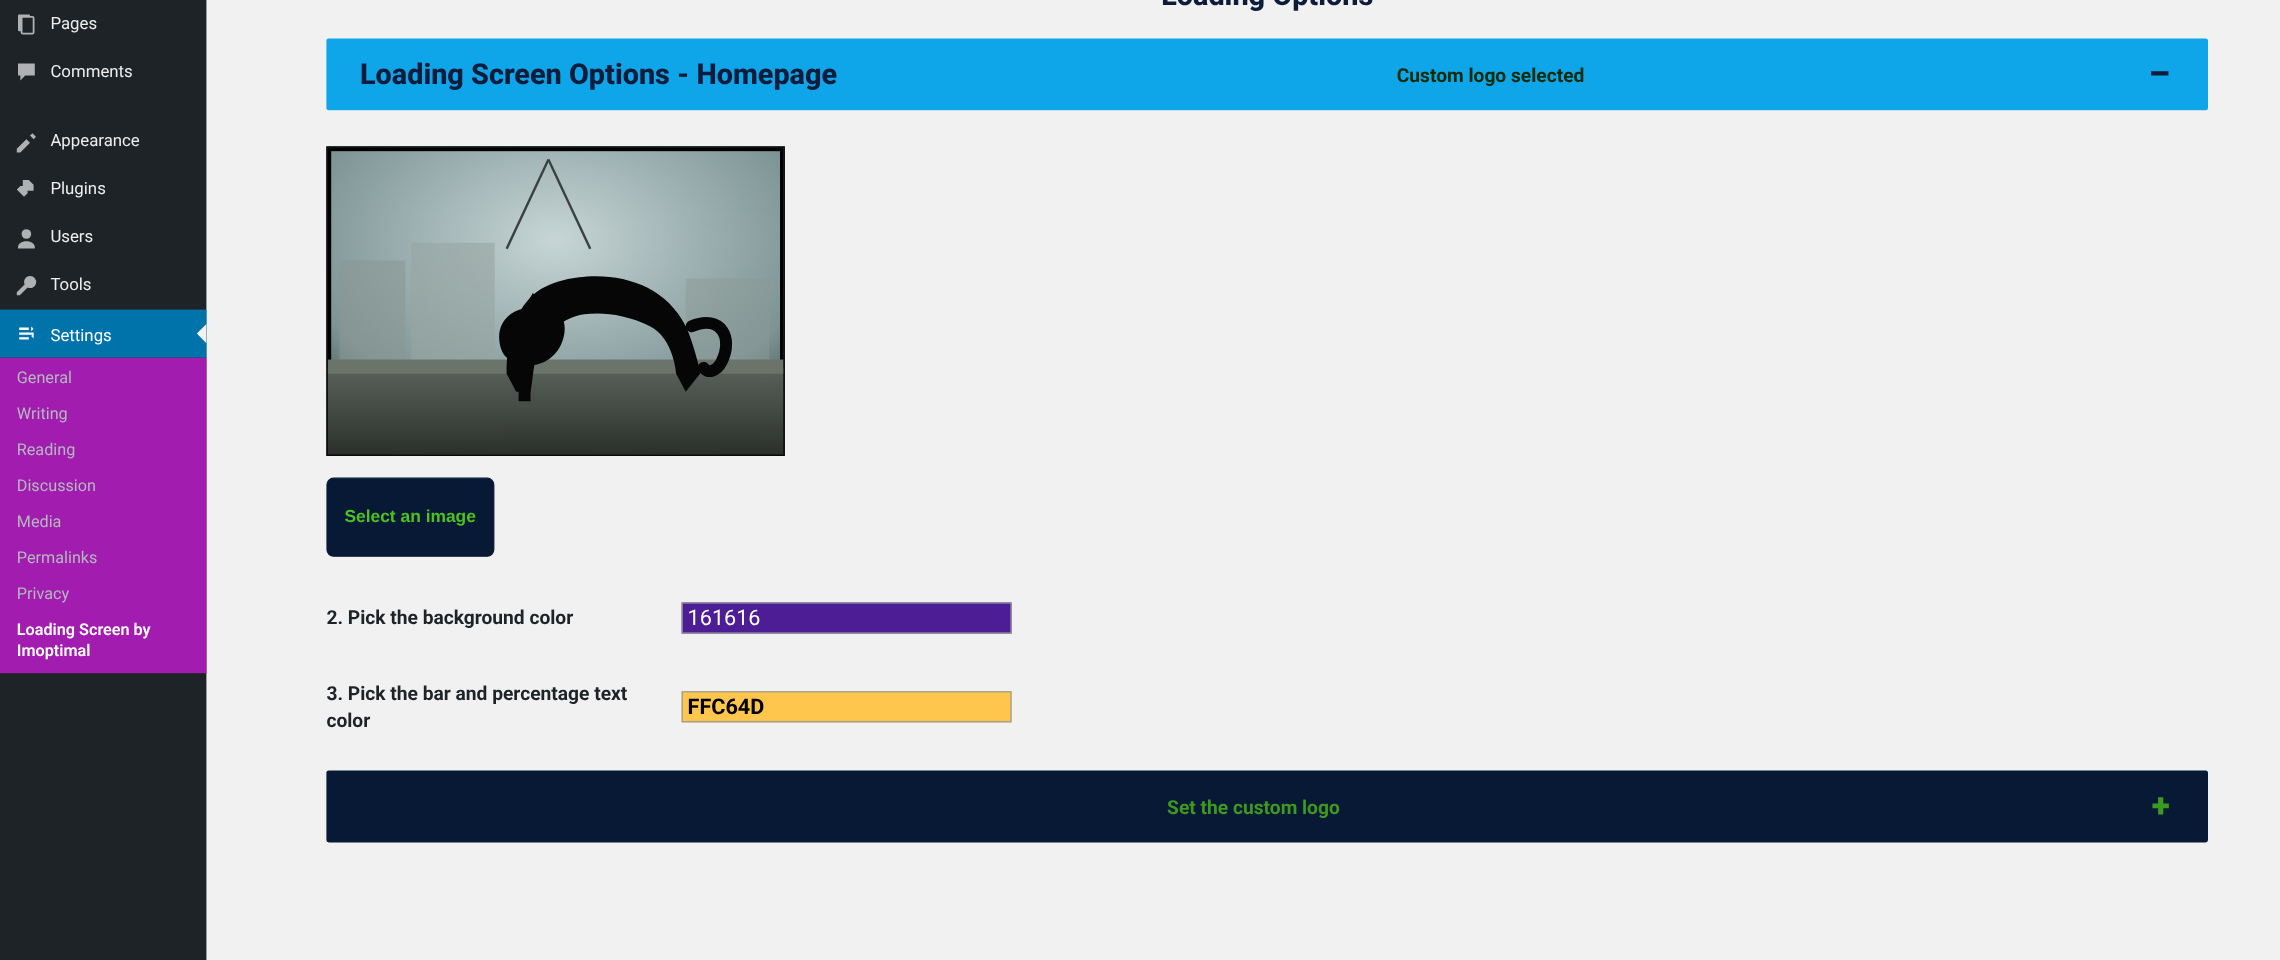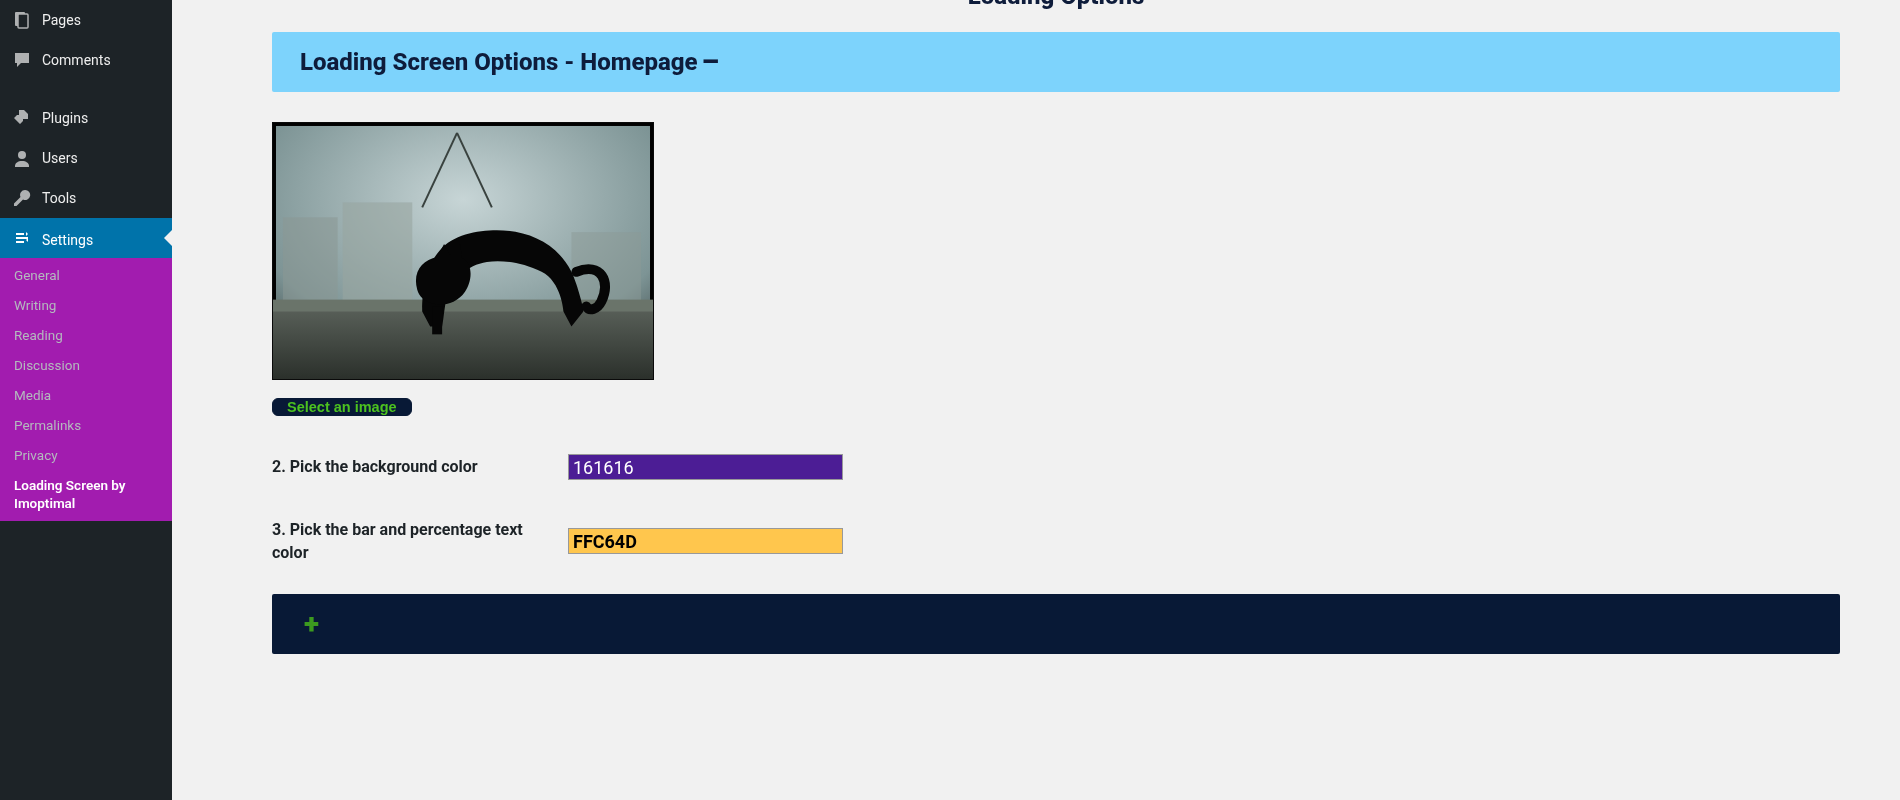--- a/index.html
+++ b/index.html
@@ -82,21 +82,21 @@
       margin-top: 22px;
     }
     .panel-header {
       display: flex;
       align-items: center;
       padding: 16px 28px;
       border-radius: 2px;
       font-weight: 800;
       font-size: 24px;
     }
-    .panel-header.green { background: #7dd3fc; color: #0e1c3b; }
+    .panel-header.green { background: #0ea5e9; color: #0e1c3b; }
     .panel-header.dark  { background: #081936; color: #3c9a1f; }
     .panel-title { flex: 0 0 auto; }
     .panel-status {
       flex: 1;
       text-align: center;
       font-size: 16px;
       font-weight: 700;
     }
     .panel-header.green .panel-status { color: #0a2a08; }
     .panel-header.dark  .panel-status { color: #3c9a1f; }
@@ -130,21 +130,21 @@
       position: relative;
       overflow: hidden;
     }
     .image-preview svg { width: 100%; height: 100%; display: block; }
     .select-image-btn {
       margin-top: 18px;
       background: #081936;
       color: #4cc21f;
       border: 1px solid #081936;
       border-radius: 6px;
-      padding: 0 14px;
+      padding: 24px 14px;
       font-size: 14.5px;
       font-weight: 700;
       cursor: pointer;
     }
     .color-input {
       width: 275px;
       border: 1px solid #999;
       font-size: 18px;
       font-weight: 400;
       padding: 1px 4px;
@@ -174,20 +174,28 @@
       <span class="nav-icon">
         <svg viewBox="0 0 20 20" fill="currentColor">
             <path d="M3 3h14v10H9l-4 4v-4H3z"></path>
           </svg>
       </span>
       <span class="nav-label">Comments</span>
     </div>
 
     <div style="height:18px"></div>
 
+    <div class="nav-item">
+      <span class="nav-icon">
+        <svg viewBox="0 0 20 20" fill="currentColor">
+            <path d="M2 16l8-8 3 3-8 8H2v-3zm11-11l2-2 3 3-2 2-3-3z"></path>
+          </svg>
+      </span>
+      <span class="nav-label">Appearance</span>
+    </div>
 
     <div class="nav-item">
       <span class="nav-icon">
         <svg viewBox="0 0 20 20" fill="currentColor">
             <path d="M7 2v5H5l-3 3 6 6 3-3v-2h5V6l-4-4H7z"></path>
           </svg>
       </span>
       <span class="nav-label">Plugins</span>
     </div>
 
@@ -233,20 +241,21 @@
 
   </aside>
 
   <main class="main">
 
     <h1 class="page-heading">Loading Options</h1>
 
     <section class="panel">
       <div class="panel-header green">
         <span class="panel-title">Loading Screen Options - Homepage</span>
+        <span class="panel-status">Custom logo selected</span>
         <span class="panel-toggle">–</span>
       </div>
 
       <div class="panel-body">
 
         <div class="field-row">
           <div class="field-control">
             <div class="image-preview">
               <svg viewBox="0 0 382 258" preserveAspectRatio="none">
                 <defs>
@@ -314,18 +323,19 @@
           <div class="field-control">
             <input class="color-input bar" value="FFC64D" style="">
           </div>
         </div>
 
       </div>
     </section>
 
     <section class="panel">
       <div class="panel-header dark">
+        <span class="panel-status">Set the custom logo</span>
         <span class="panel-toggle" style="color:#3c9a1f">+</span>
       </div>
     </section>
 
   </main>
 </div>
 
 </body></html>

